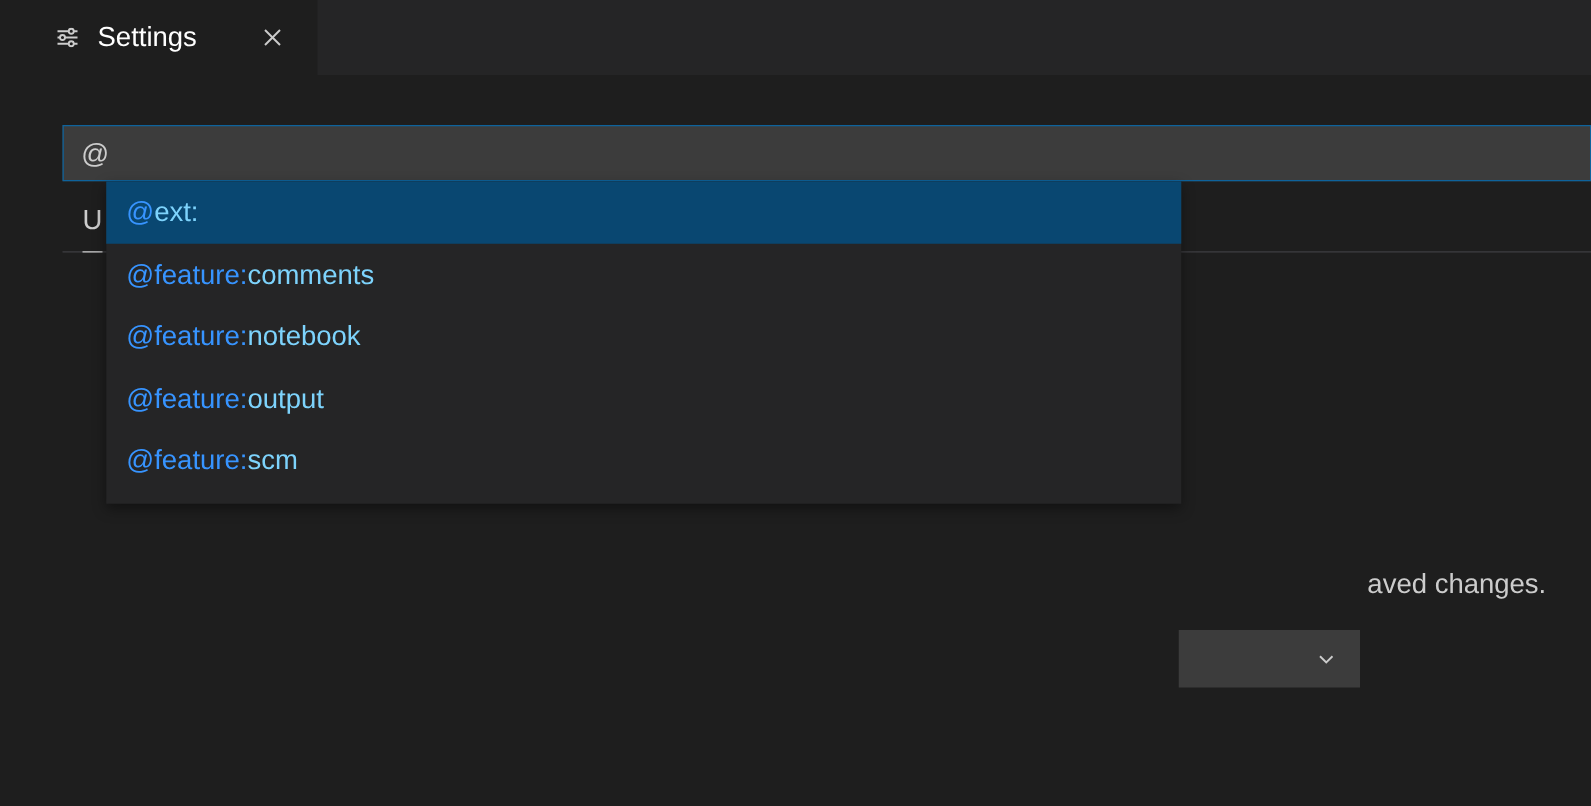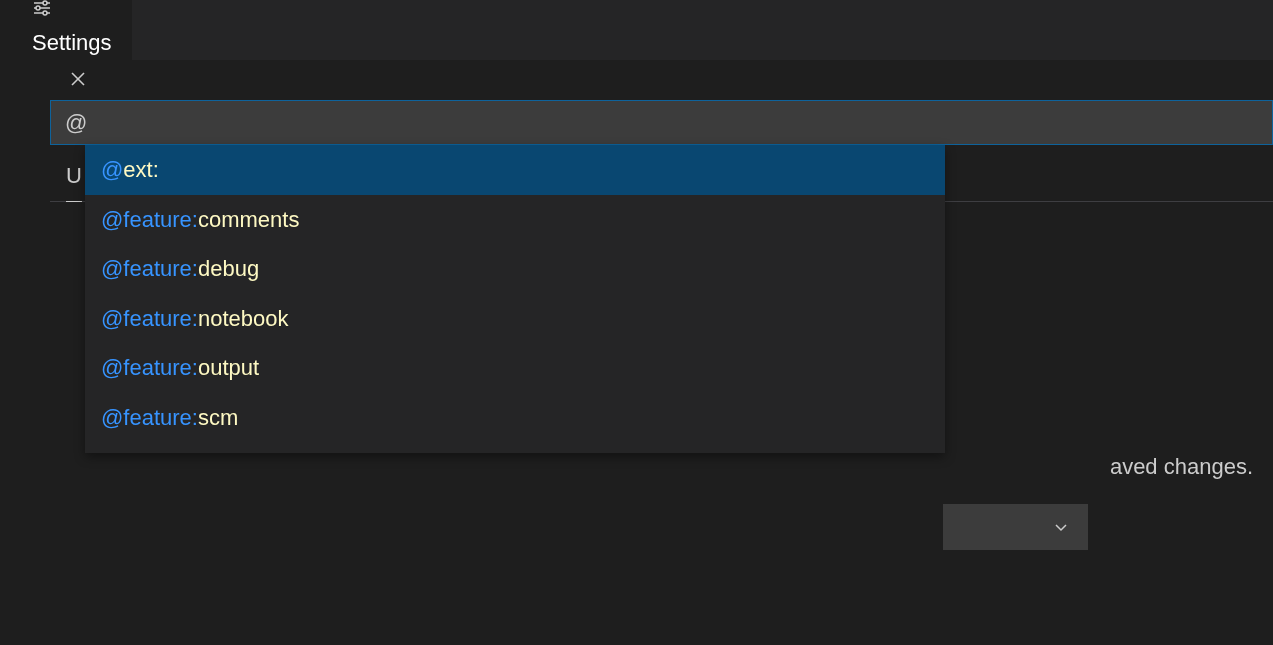--- a/index.html
+++ b/index.html
@@ -17,26 +17,25 @@
       overflow: hidden;
     }
     .tab-bar {
       display: flex;
       align-items: center;
       height: 60px;
       background: #1e1e1e;
     }
     .tab {
       display: flex;
-      align-items: flex-start;
+      align-items: center;
       height: 60px;
-      padding: 0 20px 0 32px;
+      padding: 0 20px 0 44px;
       background: #1e1e1e;
       gap: 14px;
-      flex-direction: column;
     }
     .tab-icon {
       width: 20px;
       height: 20px;
       display: flex;
       align-items: center;
       justify-content: center;
     }
     .tab-icon svg {
       stroke: #cccccc;
@@ -111,25 +110,25 @@
       cursor: pointer;
       line-height: 1.8;
     }
     .suggestion-item.selected {
       background: #094771;
     }
     .suggestion-prefix {
       color: #3794ff;
     }
     .suggestion-suffix {
-      color: #fef9c3;
+      color: #7dd3fc;
     }
     .background-content {
       position: absolute;
-      right: 20px;
+      right: 36px;
       top: 394px;
       color: #cccccc;
       font-size: 22px;
     }
     .dropdown-bg {
       position: absolute;
       right: 185px;
       top: 444px;
       width: 145px;
       height: 46px;
@@ -181,19 +180,18 @@
 
   <div class="dropdown-bg">
     <svg width="18" height="18" viewBox="0 0 18 18" fill="none" stroke-width="1.5">
       <polyline points="4,7 9,12 14,7"></polyline>
     </svg>
   </div>
 
   <div class="suggestions" id="suggestions-list">
       <div class="suggestion-item selected"><span class="suggestion-prefix">@</span><span class="suggestion-suffix">ext:</span></div>
       <div class="suggestion-item"><span class="suggestion-prefix">@feature:</span><span class="suggestion-suffix">comments</span></div>
-      <div class="suggestion-item"><span class="suggestion-prefix">@feature:</span><span class="suggestion-suffix">debug</span></div>
       <div class="suggestion-item"><span class="suggestion-prefix">@feature:</span><span class="suggestion-suffix">notebook</span></div>
       <div class="suggestion-item"><span class="suggestion-prefix">@feature:</span><span class="suggestion-suffix">output</span></div>
       <div class="suggestion-item"><span class="suggestion-prefix">@feature:</span><span class="suggestion-suffix">scm</span></div>
       <div class="suggestion-item"></div>
     </div>
 </div>
 
 </body></html>

